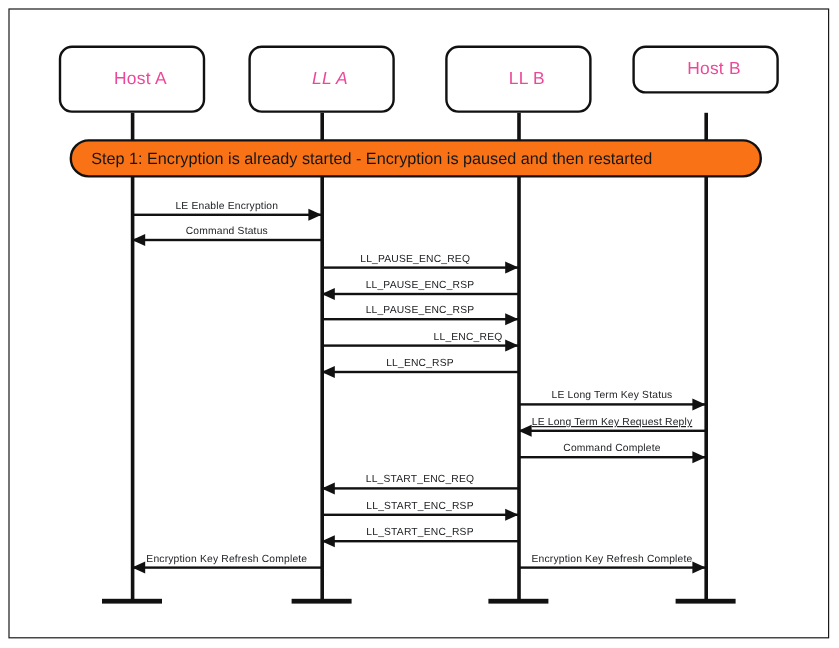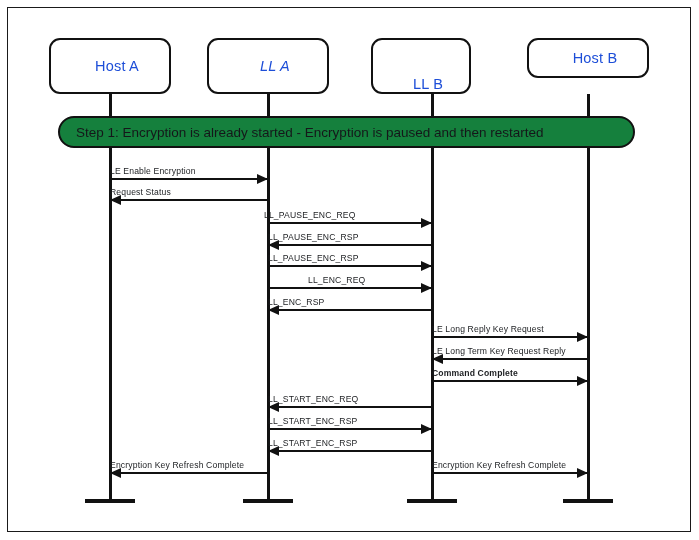--- a/index.html
+++ b/index.html
@@ -36,21 +36,21 @@
     border: 2px solid #111111;
     border-radius: 11px;
     background: #ffffff;
     box-sizing: border-box;
     display: flex;
     align-items: center;
     justify-content: center;
   }
   .head-label {
     font-size: 14.5px;
-    color: #1d4ed8;
+    color: #ec4899;
     letter-spacing: .2px;
     white-space: nowrap;
     margin-left: 14px;
   }
   
   .lifeline {
     position: absolute;
     width: 3px;
     background: #111111;
   }
@@ -80,20 +80,21 @@
   .msg-line {
     position: absolute;
     height: 2px;
     background: #111111;
   }
   .msg-label {
     position: absolute;
     font-size: 8.6px;
     color: #1b1d20;
     white-space: nowrap;
+    text-align: center;
     letter-spacing: .15px;
   }
   .arrow-head {
     position: absolute;
     width: 0;
     height: 0;
   }
   .arrow-right {
     border-top: 5.5px solid transparent;
     border-bottom: 5.5px solid transparent;
@@ -115,67 +116,67 @@
         <div class="head-box" style="left: 41px; top: 30px; width: 122px; height: 56px;">
           <span class="head-label">Host A</span>
         </div>
         <div class="lifeline" style="left: 101px; top: 86px; height: 406px;"></div>
         <div class="term-bar" style="left: 77px; top: 491px; width: 50px;"></div>
         <div class="head-box" style="left: 199px; top: 30px; width: 122px; height: 56px; font-style: italic;">
           <span class="head-label">LL A</span>
         </div>
         <div class="lifeline" style="left: 259px; top: 86px; height: 406px;"></div>
         <div class="term-bar" style="left: 235px; top: 491px; width: 50px;"></div>
-        <div class="head-box" style="left: 363px; top: 30px; width: 100px; height: 56px; align-items: flex-end;">
+        <div class="head-box" style="left: 363px; top: 30px; width: 122px; height: 56px;">
           <span class="head-label">LL B</span>
         </div>
         <div class="lifeline" style="left: 423px; top: 86px; height: 406px;"></div>
         <div class="term-bar" style="left: 399px; top: 491px; width: 50px;"></div>
         <div class="head-box" style="left: 519px; top: 30px; width: 122px; height: 40px;">
           <span class="head-label">Host B</span>
         </div>
         <div class="lifeline" style="left: 579px; top: 86px; height: 406px;"></div>
         <div class="term-bar" style="left: 555px; top: 491px; width: 50px;"></div>
       </div>
     <div id="banner-layer">
-        <div class="banner" style="left: 50px; top: 108px; width: 577px; height: 32px; background: #15803d; border-color: rgb(17, 17, 17);">
+        <div class="banner" style="left: 50px; top: 108px; width: 577px; height: 32px; background: #f97316; border-color: rgb(17, 17, 17);">
           <span class="banner-text">Step 1: Encryption is already started - Encryption is paused and then restarted</span>
         </div>
       </div>
     <div id="messages-layer">
         <div class="msg-line" style="left: 102px; top: 170px; width: 158px;"></div>
         <div class="arrow-head arrow-right" style="top: 165.5px; left: 249px;"></div>
         <div class="msg-label" style="left: 102px; width: 158px; top: 158px;">LE Enable Encryption</div>
         <div class="msg-line" style="left: 102px; top: 191px; width: 158px;"></div>
         <div class="arrow-head arrow-left" style="top: 186.5px; left: 102px;"></div>
-        <div class="msg-label" style="left: 102px; width: 158px; top: 179px;">Request Status</div>
+        <div class="msg-label" style="left: 102px; width: 158px; top: 179px;">Command Status</div>
         <div class="msg-line" style="left: 260px; top: 214px; width: 164px;"></div>
         <div class="arrow-head arrow-right" style="top: 209.5px; left: 413px;"></div>
         <div class="msg-label" style="left: 256px; width: 164px; top: 202px;">LL_PAUSE_ENC_REQ</div>
         <div class="msg-line" style="left: 260px; top: 236px; width: 164px;"></div>
         <div class="arrow-head arrow-left" style="top: 231.5px; left: 260px;"></div>
         <div class="msg-label" style="left: 260px; width: 164px; top: 224px;">LL_PAUSE_ENC_RSP</div>
         <div class="msg-line" style="left: 260px; top: 257px; width: 164px;"></div>
         <div class="arrow-head arrow-right" style="top: 252.5px; left: 413px;"></div>
         <div class="msg-label" style="left: 260px; width: 164px; top: 245px;">LL_PAUSE_ENC_RSP</div>
         <div class="msg-line" style="left: 260px; top: 279px; width: 164px;"></div>
         <div class="arrow-head arrow-right" style="top: 274.5px; left: 413px;"></div>
         <div class="msg-label" style="left: 260px; width: 164px; top: 267px; padding-left: 40px;">LL_ENC_REQ</div>
         <div class="msg-line" style="left: 260px; top: 301px; width: 164px;"></div>
         <div class="arrow-head arrow-left" style="top: 296.5px; left: 260px;"></div>
         <div class="msg-label" style="left: 260px; width: 164px; top: 289px;">LL_ENC_RSP</div>
         <div class="msg-line" style="left: 424px; top: 328px; width: 156px;"></div>
         <div class="arrow-head arrow-right" style="top: 323.5px; left: 569px;"></div>
-        <div class="msg-label" style="left: 424px; width: 156px; top: 316px;">LE Long Reply Key Request</div>
+        <div class="msg-label" style="left: 424px; width: 156px; top: 316px;">LE Long Term Key Status</div>
         <div class="msg-line" style="left: 424px; top: 350px; width: 156px;"></div>
         <div class="arrow-head arrow-left" style="top: 345.5px; left: 424px;"></div>
-        <div class="msg-label" style="left: 424px; width: 156px; top: 338px;">LE Long Term Key Request Reply</div>
+        <div class="msg-label" style="left: 424px; width: 156px; top: 338px; text-decoration: underline;">LE Long Term Key Request Reply</div>
         <div class="msg-line" style="left: 424px; top: 372px; width: 156px;"></div>
         <div class="arrow-head arrow-right" style="top: 367.5px; left: 569px;"></div>
-        <div class="msg-label" style="left: 424px; width: 156px; top: 360px; font-weight: bold;">Command Complete</div>
+        <div class="msg-label" style="left: 424px; width: 156px; top: 360px;">Command Complete</div>
         <div class="msg-line" style="left: 260px; top: 398px; width: 164px;"></div>
         <div class="arrow-head arrow-left" style="top: 393.5px; left: 260px;"></div>
         <div class="msg-label" style="left: 260px; width: 164px; top: 386px;">LL_START_ENC_REQ</div>
         <div class="msg-line" style="left: 260px; top: 420px; width: 164px;"></div>
         <div class="arrow-head arrow-right" style="top: 415.5px; left: 413px;"></div>
         <div class="msg-label" style="left: 260px; width: 164px; top: 408px;">LL_START_ENC_RSP</div>
         <div class="msg-line" style="left: 260px; top: 442px; width: 164px;"></div>
         <div class="arrow-head arrow-left" style="top: 437.5px; left: 260px;"></div>
         <div class="msg-label" style="left: 260px; width: 164px; top: 430px;">LL_START_ENC_RSP</div>
         <div class="msg-line" style="left: 102px; top: 464px; width: 158px;"></div>

